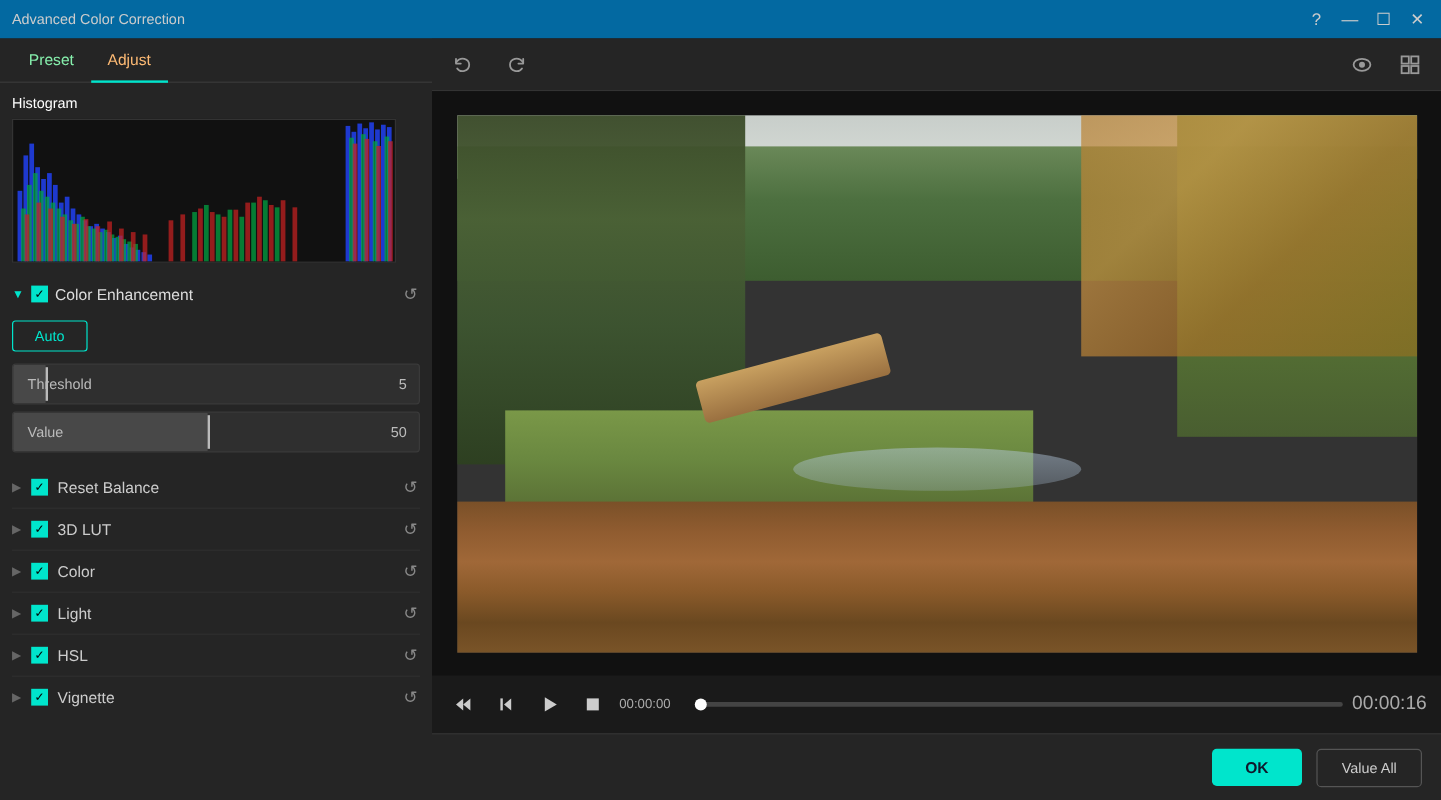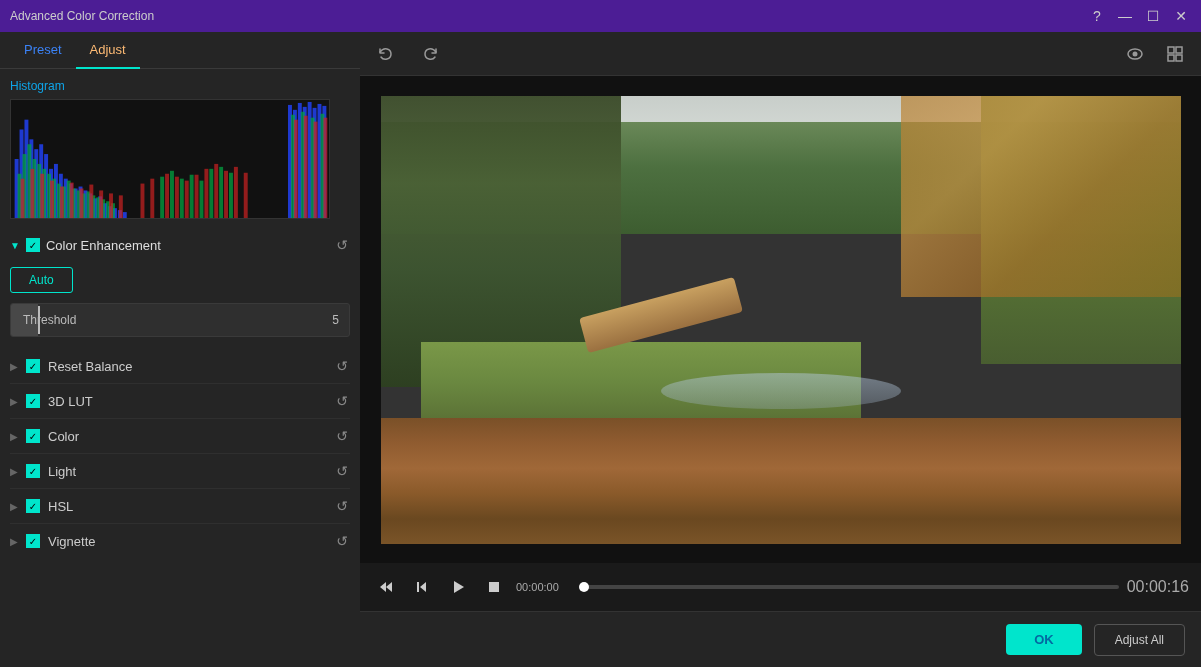--- a/index.html
+++ b/index.html
@@ -9,21 +9,21 @@
       font-family: 'Segoe UI', Arial, sans-serif;
       font-size: 13px;
       width: 1201px;
       height: 667px;
       overflow: hidden;
       display: flex;
       flex-direction: column;
     }
     
     #titlebar {
-      background: #4c1d95;
+      background: #0369a1;
       height: 32px;
       display: flex;
       align-items: center;
       padding: 0 10px;
       justify-content: space-between;
       flex-shrink: 0;
     }
     #titlebar-title { font-size: 12px; color: #ccc; }
     #titlebar-controls { display: flex; gap: 8px; }
     .title-btn {
@@ -53,37 +53,37 @@
     
     #tabs {
       display: flex;
       border-bottom: 1px solid #3a3a3a;
       padding: 0 10px;
       background: #252525;
     }
     .tab {
       padding: 10px 14px;
       cursor: pointer;
-      color: #3b82f6;
+      color: #86efac;
       font-size: 13px;
       border-bottom: 2px solid transparent;
       margin-bottom: -1px;
     }
     .tab.active {
       color: #fdba74;
       border-bottom: 2px solid #00e5cc;
     }
 
     
     #histogram-section {
       padding: 10px 10px 8px;
     }
     #histogram-label {
       font-size: 12px;
-      color: #0ea5e9;
+      color: #ffffff;
       margin-bottom: 6px;
     }
 
     
     #color-enhancement {
       padding: 0 10px;
     }
     .section-header {
       display: flex;
       align-items: center;
@@ -333,21 +333,21 @@
       padding: 8px 20px;
       border-radius: 4px;
       cursor: pointer;
       font-size: 12px;
       font-weight: 600;
       letter-spacing: 0.5px;
     }
     .spacer { flex: 1; }
     #ok-btn {
       background: #00e5cc;
-      color: #0369a1;
+      color: #0f172a;
       border: none;
       padding: 8px 28px;
       border-radius: 4px;
       cursor: pointer;
       font-size: 13px;
       font-weight: 600;
     }
     #reset-all-btn {
       background: transparent;
       color: #ccc;
@@ -504,20 +504,27 @@
       </div>
 
       <div class="slider-row">
         <span class="slider-label">Threshold</span>
         <div class="threshold-fill slider-fill"></div>
         <div class="slider-thumb" style="left:8%;"></div>
         <span class="slider-value">5</span>
         <input type="range" class="slider-range" min="0" max="100" value="5" style="">
       </div>
 
+      <div class="slider-row">
+        <span class="slider-label">Value</span>
+        <div class="value-fill slider-fill"></div>
+        <div class="slider-thumb" style="left:48%;"></div>
+        <span class="slider-value">50</span>
+        <input type="range" class="slider-range" min="0" max="100" value="50" style="">
+      </div>
     </div>
 
     <div class="sections-list">
       <div class="section-item">
         <div class="section-item-left">
           <span class="expand-dot">▶</span>
           <div class="custom-checkbox">✓</div>
           <span>Reset Balance</span>
         </div>
         <button class="reset-btn">↺</button>
@@ -655,17 +662,17 @@
       <div id="progress-bar">
         <div id="progress-fill"></div>
         <div id="progress-thumb"></div>
       </div>
       <span id="time-total">00:00:16</span>
     </div>
 
     <div id="bottom-bar">
       <div class="spacer"></div>
       <button id="ok-btn">OK</button>
-      <button id="reset-all-btn">Adjust All</button>
+      <button id="reset-all-btn">Value All</button>
     </div>
 
   </div>
 </div>
 
 </body></html>

